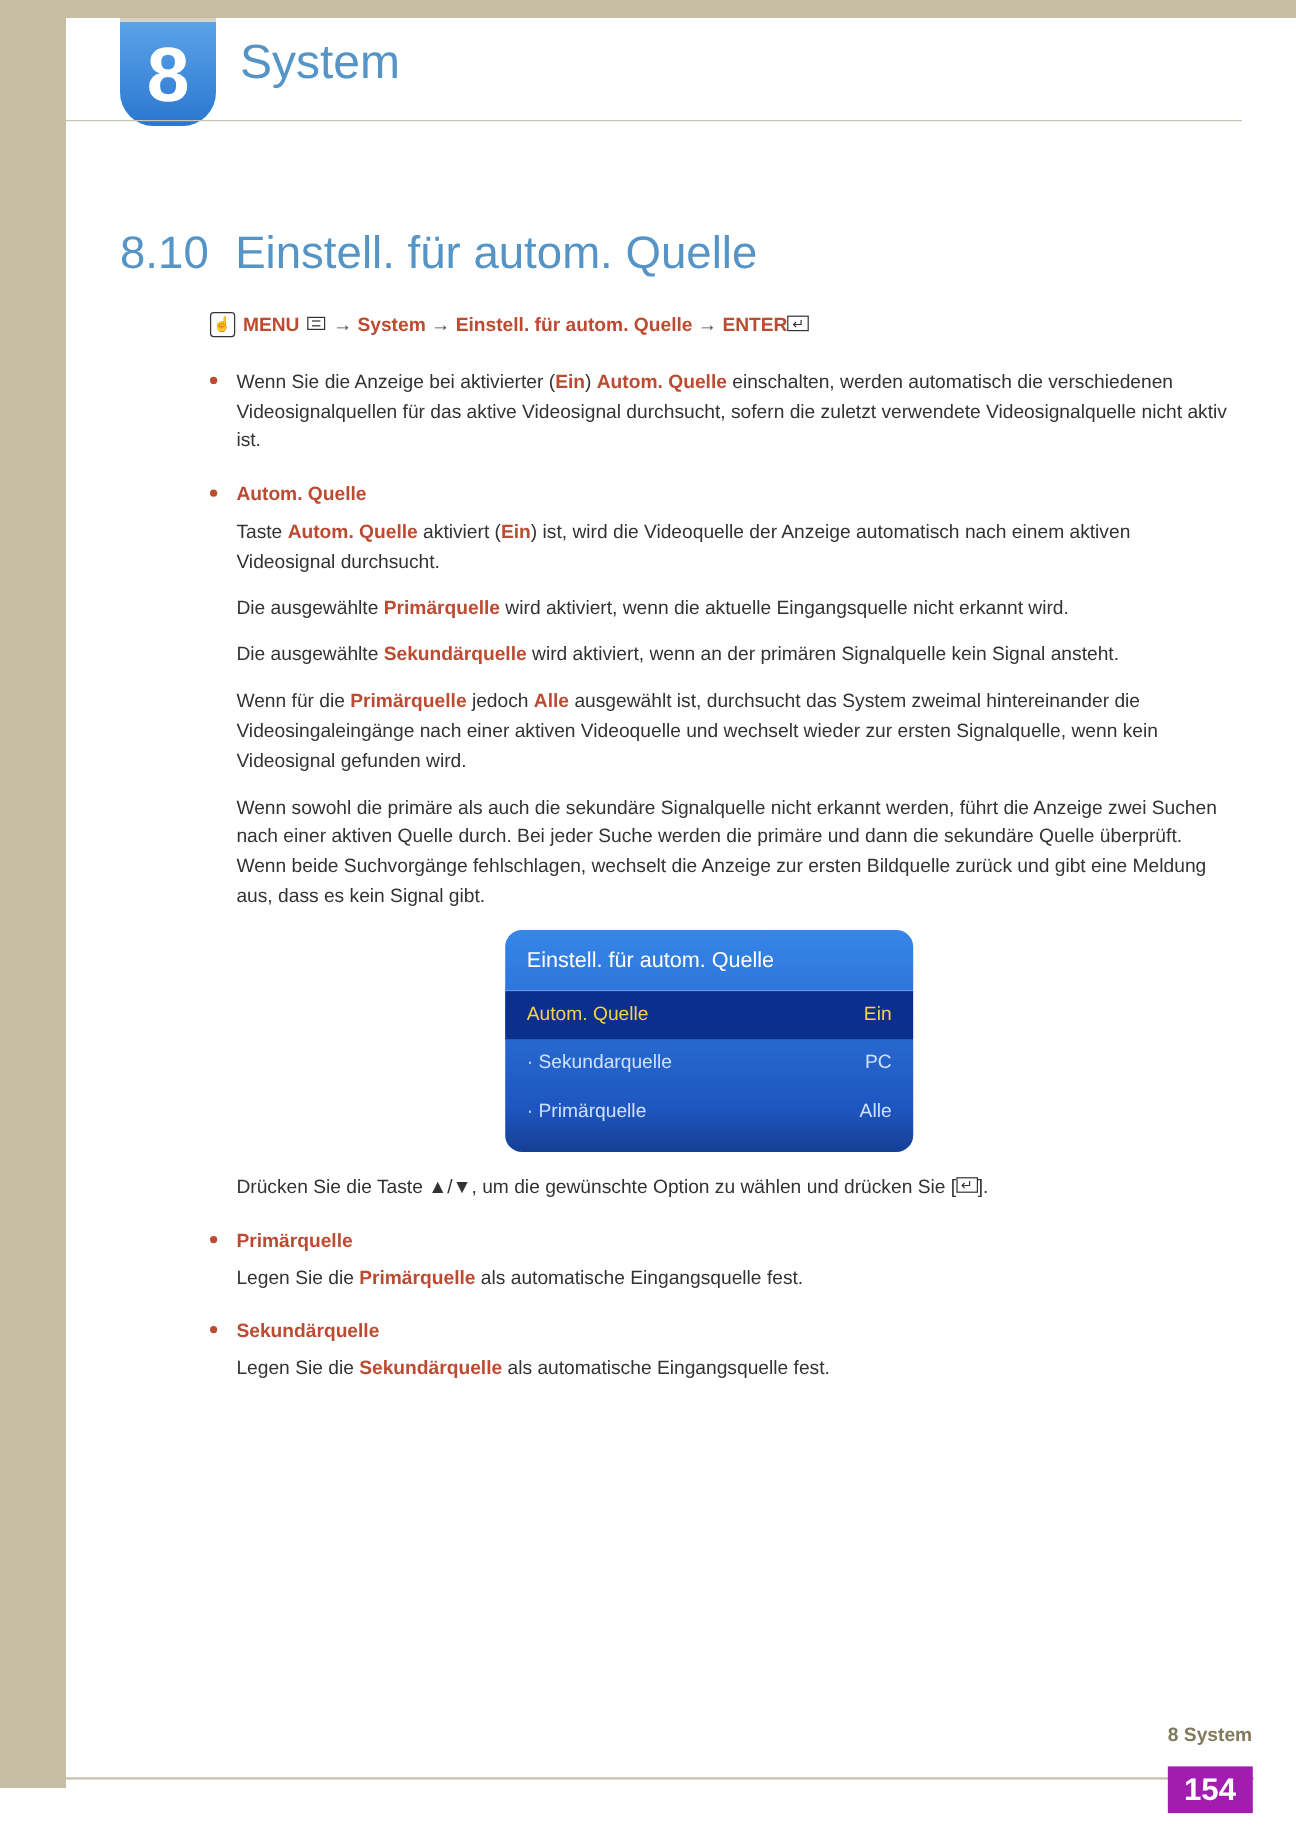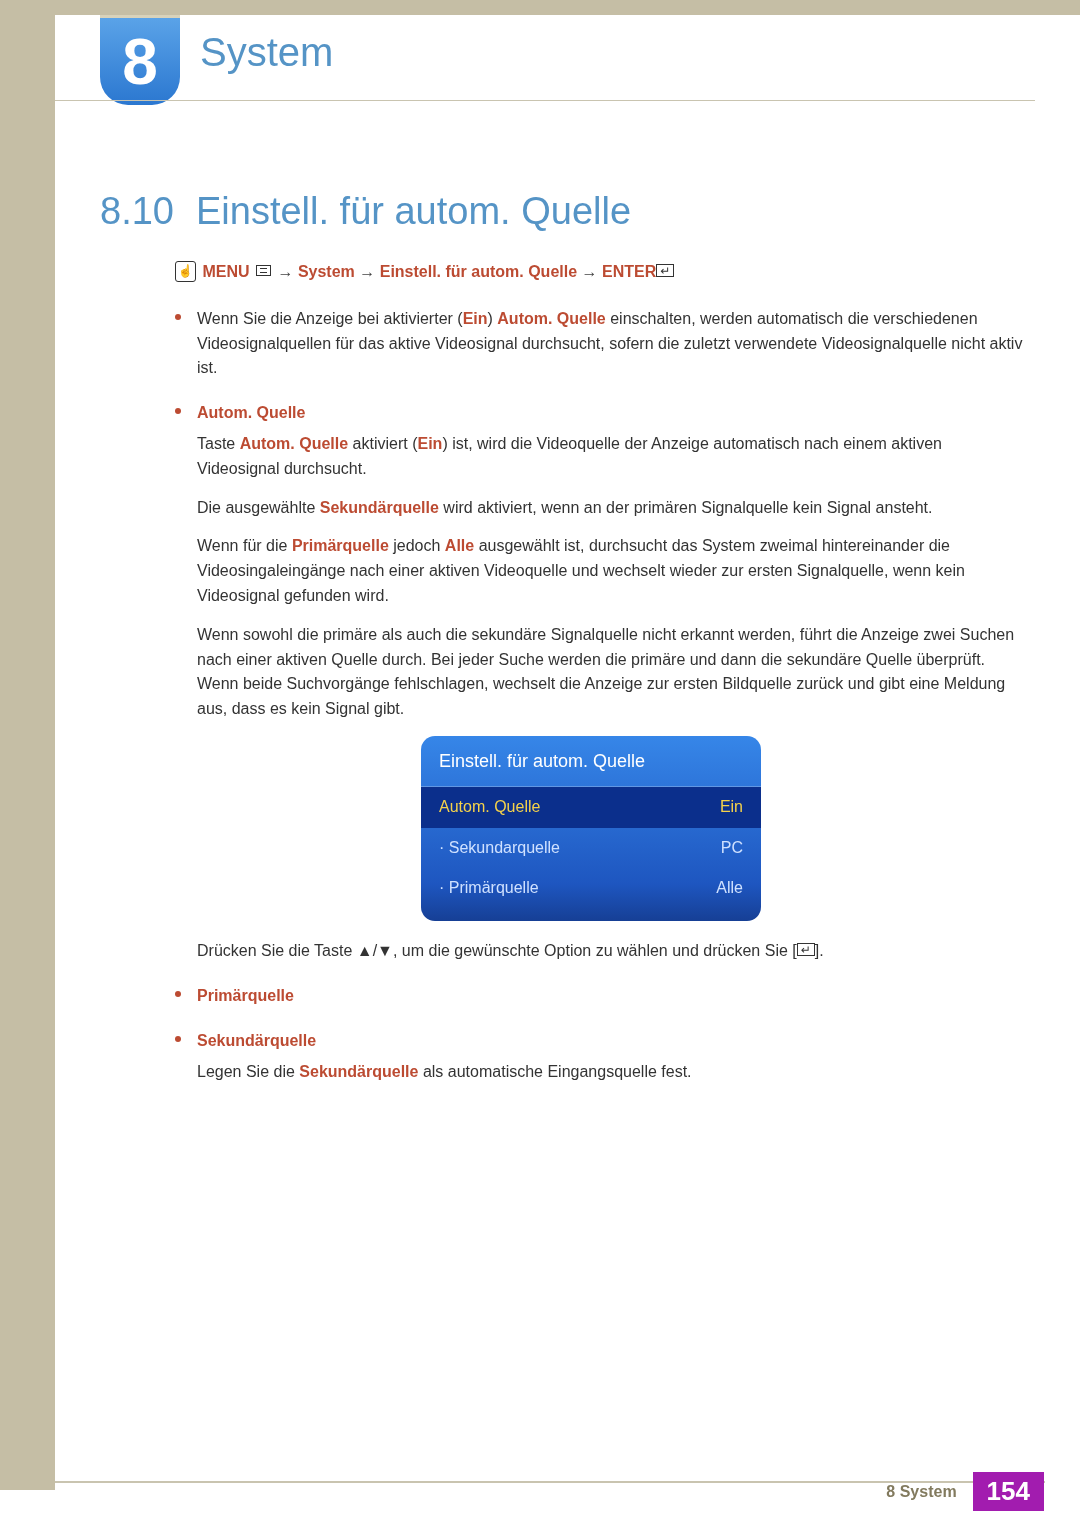--- a/index.html
+++ b/index.html
@@ -166,20 +166,21 @@
     height: 2px;
     background: #c9c4b0;
   }
   .footer {
     position: fixed;
     right: 36px;
     bottom: 16px;
     display: flex;
     align-items: center;
     gap: 16px;
+    flex-direction: column;
   }
   .footer-text { color: #827a5e; font-weight: bold; font-size: 16px; }
   .page-badge {
     background: #a21caf;
     color: #fff;
     font-size: 26px;
     font-weight: bold;
     padding: 4px 14px;
   }
 </style>
@@ -213,20 +214,23 @@
 
   <ul class="nodisc">
     <li>
       <span>Wenn Sie die Anzeige bei aktivierter (</span><span class="hl">Ein</span><span>) </span><span class="hl">Autom. Quelle</span><span> einschalten, werden automatisch die verschiedenen Videosignalquellen für das aktive Videosignal durchsucht, sofern die zuletzt verwendete Videosignalquelle nicht aktiv ist.</span>
     </li>
 
     <li>
       <span class="sub-head">Autom. Quelle</span>
       <p class="body-p">
         <span>Taste </span><span class="hl">Autom. Quelle</span><span> aktiviert (</span><span class="hl">Ein</span><span>) ist, wird die Videoquelle der Anzeige automatisch nach einem aktiven Videosignal durchsucht.</span>
+      </p>
+      <p class="body-p">
+        <span>Die ausgewählte </span><span class="hl">Primärquelle</span><span> wird aktiviert, wenn die aktuelle Eingangsquelle nicht erkannt wird.</span>
       </p>
       <p class="body-p">
         <span>Die ausgewählte </span><span class="hl">Sekundärquelle</span><span> wird aktiviert, wenn an der primären Signalquelle kein Signal ansteht.</span>
       </p>
       <p class="body-p">
         <span>Wenn für die </span><span class="hl">Primärquelle</span><span> jedoch </span><span class="hl">Alle</span><span> ausgewählt ist, durchsucht das System zweimal hintereinander die Videosingaleingänge nach einer aktiven Videoquelle und wechselt wieder zur ersten Signalquelle, wenn kein Videosignal gefunden wird.</span>
       </p>
       <p class="body-p">Wenn sowohl die primäre als auch die sekundäre Signalquelle nicht erkannt werden, führt die Anzeige zwei Suchen nach einer aktiven Quelle durch. Bei jeder Suche werden die primäre und dann die sekundäre Quelle überprüft. Wenn beide Suchvorgänge fehlschlagen, wechselt die Anzeige zur ersten Bildquelle zurück und gibt eine Meldung aus, dass es kein Signal gibt.</p>
 
       <div class="osd">
@@ -245,20 +249,23 @@
         </div>
       </div>
 
       <p class="body-p">
         <span>Drücken Sie die Taste </span><span>▲/▼</span><span>, um die gewünschte Option zu wählen und drücken Sie [</span><span class="icon-enter"></span><span>].</span>
       </p>
     </li>
 
     <li>
       <span class="sub-head">Primärquelle</span>
+      <p class="body-p">
+        <span>Legen Sie die </span><span class="hl">Primärquelle</span><span> als automatische Eingangsquelle fest.</span>
+      </p>
     </li>
 
     <li>
       <span class="sub-head">Sekundärquelle</span>
       <p class="body-p">
         <span>Legen Sie die </span><span class="hl">Sekundärquelle</span><span> als automatische Eingangsquelle fest.</span>
       </p>
     </li>
   </ul>
 </div>

